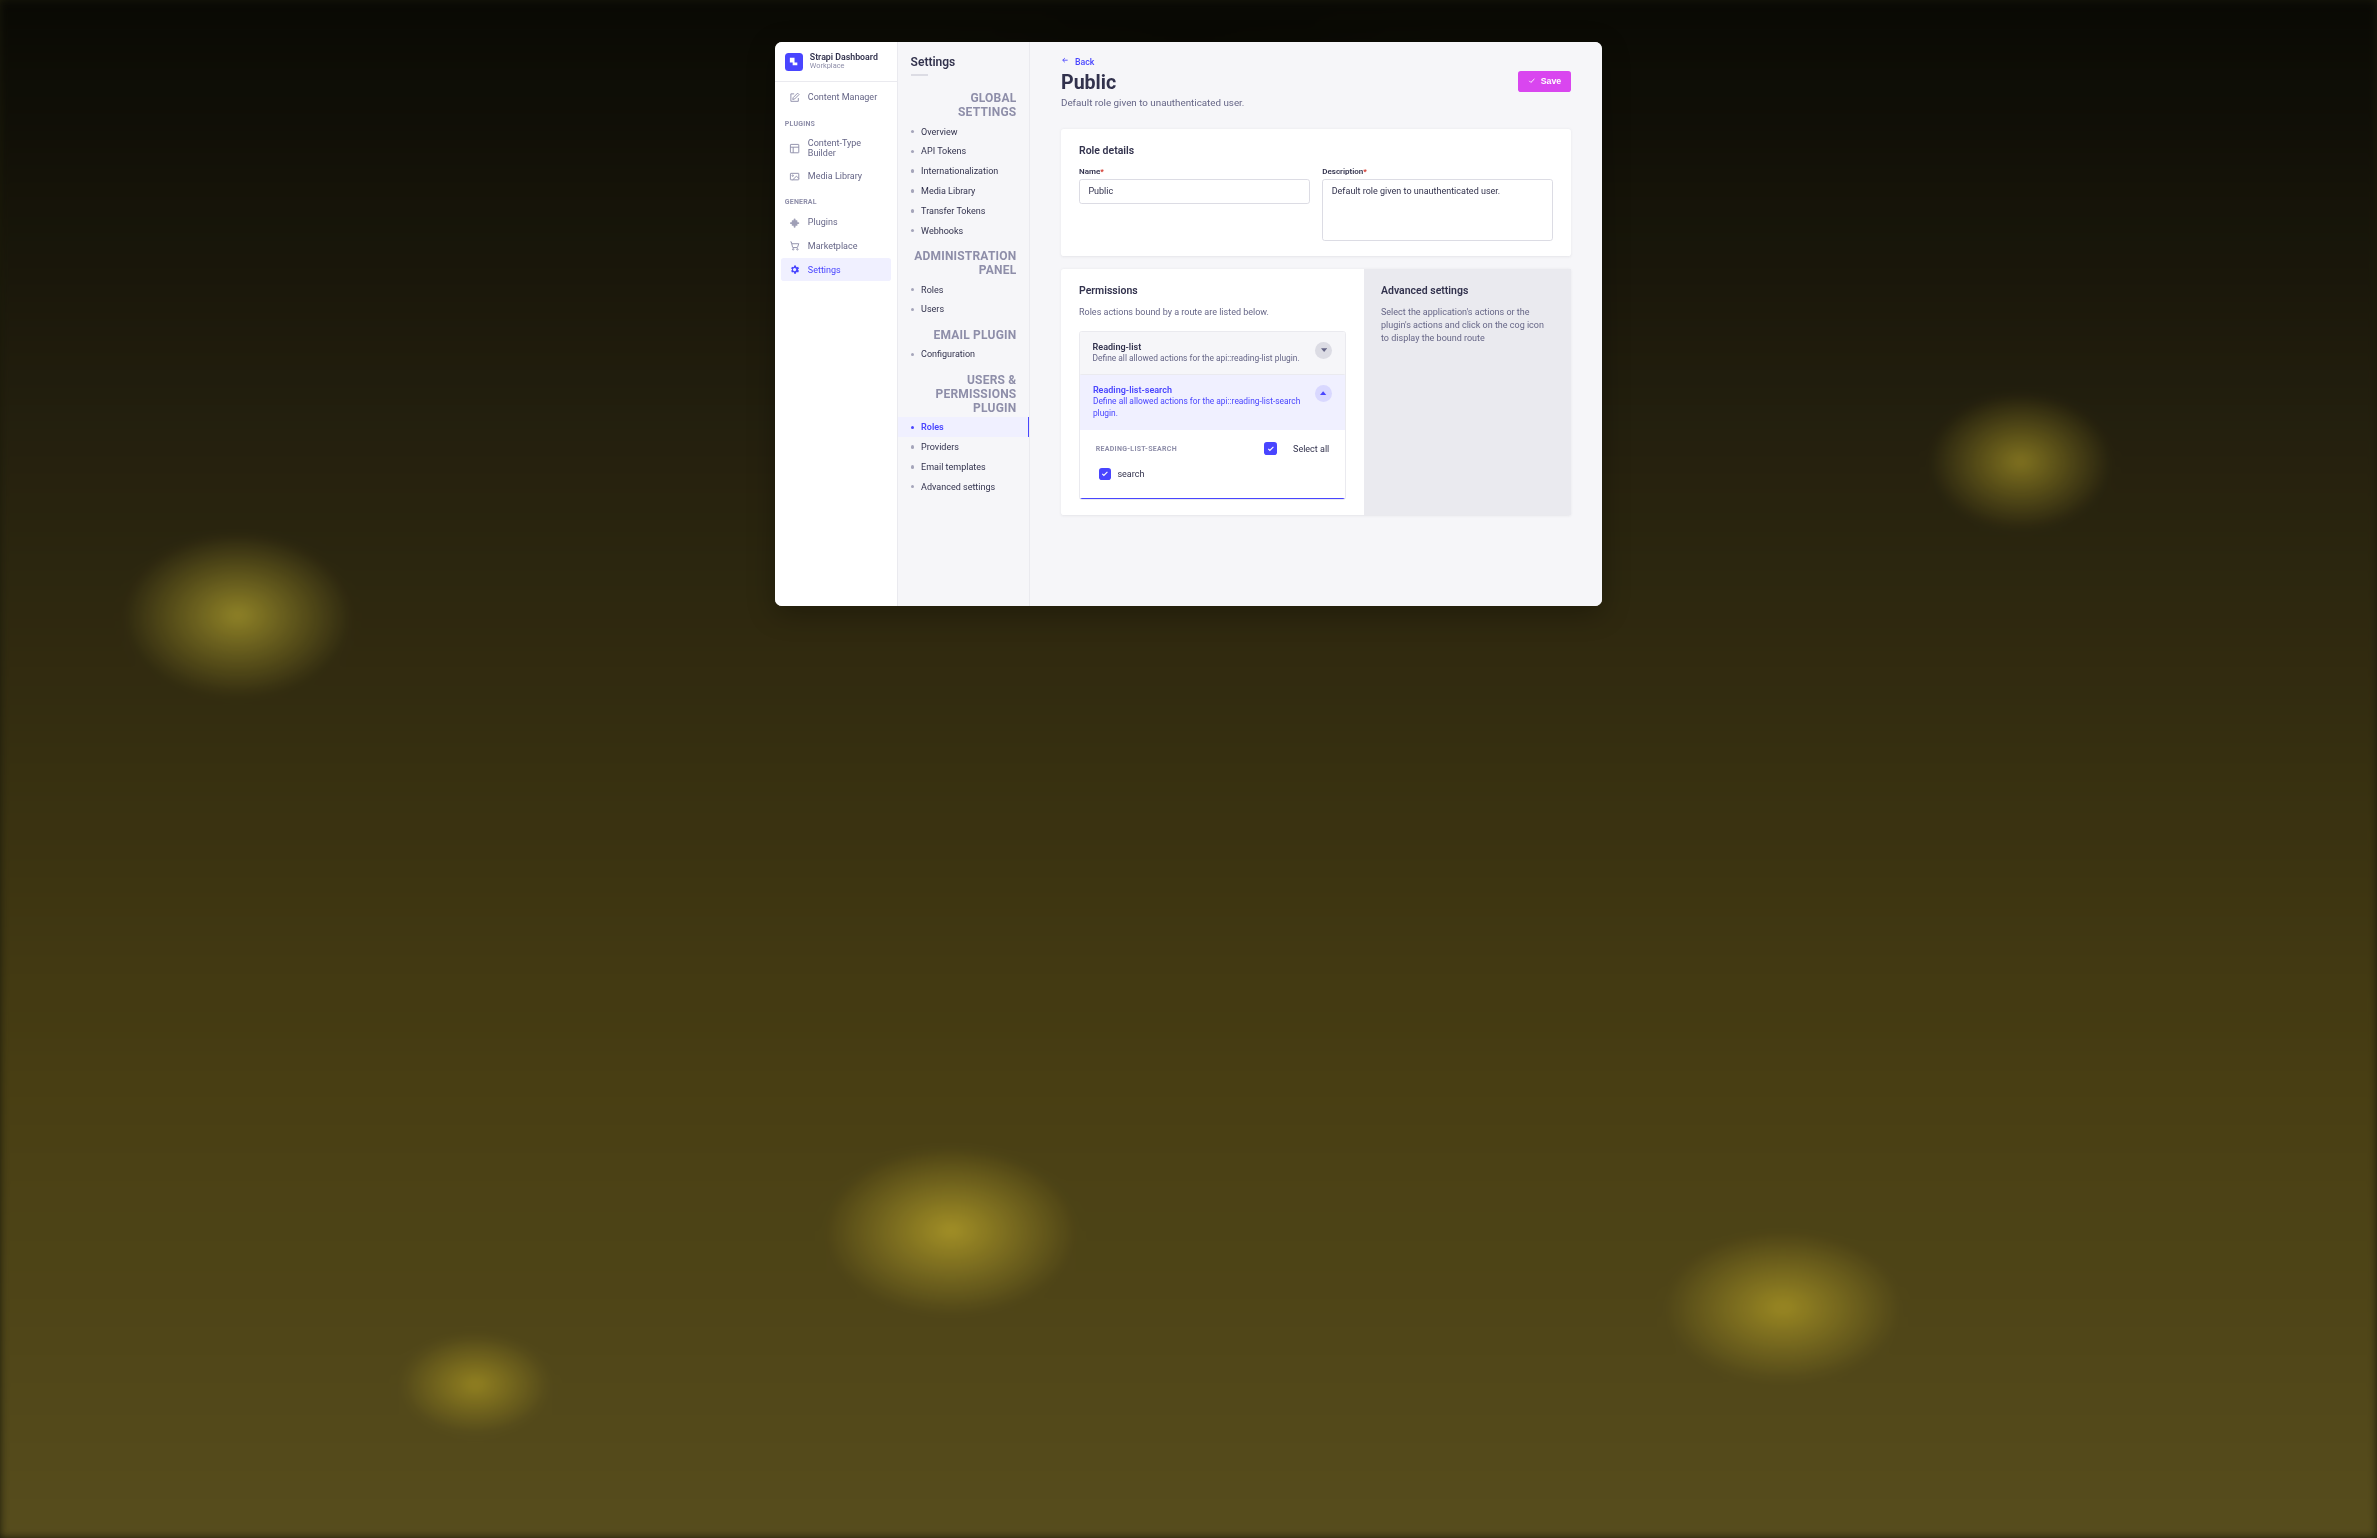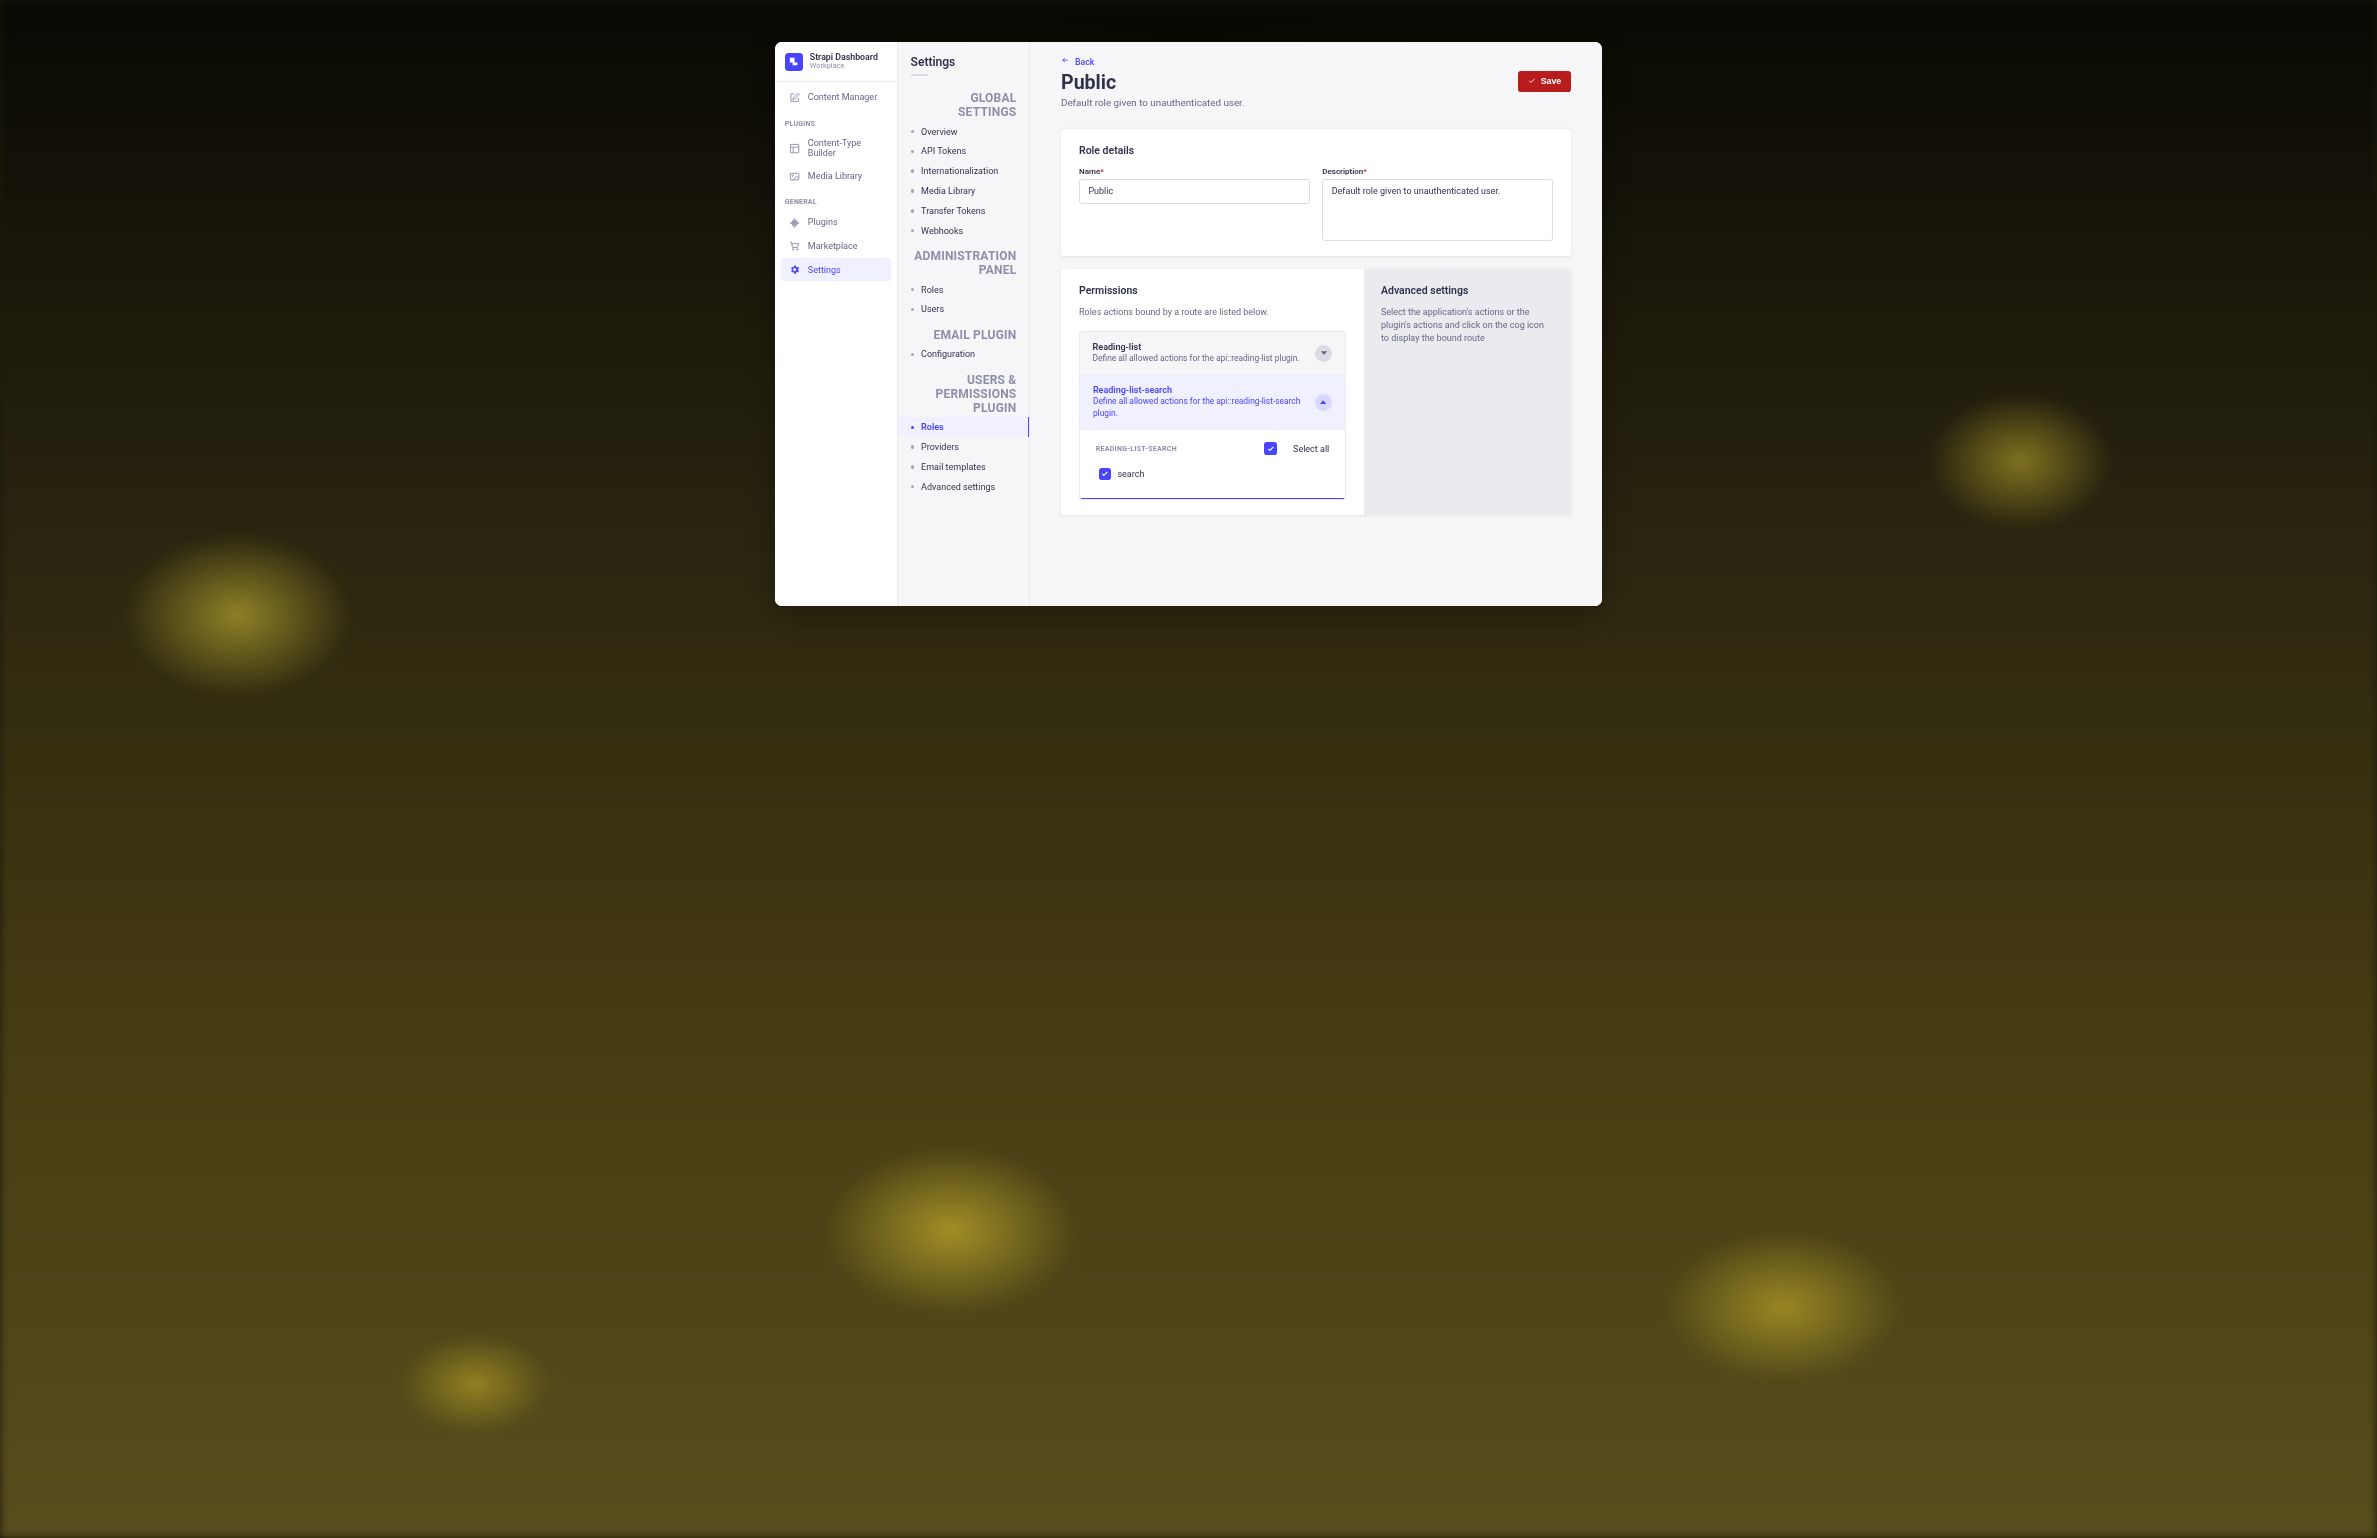--- a/index.html
+++ b/index.html
@@ -181,21 +181,21 @@
   justify-content: space-between;
   align-items: flex-start;
   margin-bottom: 21px;
 }
 .page-title { font-size: 19.6px; font-weight: 700; color: #32324d; line-height: 1.2; }
 .page-subtitle { font-size: 9.8px; color: #666687; margin-top: 2.8px; }
 .save-btn {
   display: inline-flex;
   align-items: center;
   gap: 4.9px;
-  background: #b91c1c;
+  background: #d946ef;
   color: white;
   border: none;
   border-radius: 2.8px;
   padding: 5.6px 9.8px;
   font-size: 8.8px;
   font-weight: 600;
   cursor: pointer;
 }
 .save-btn svg { width: 7.7px; height: 7.7px; }
 
@@ -230,21 +230,21 @@
   background: #eaeaef;
   padding: 15.4px 17px;
 }
 .adv-title { font-size: 10.5px; font-weight: 600; color: #32324d; margin-bottom: 8.4px; }
 .adv-desc { font-size: 9px; color: #666687; line-height: 1.45; }
 
 .accordion-group { display: flex; flex-direction: column; border: 0.7px solid #eaeaef; border-radius: 2.8px; overflow: hidden; }
 .accordion-group .accord + .accord { border-top: 0.7px solid #eaeaef; }
 .accord-head {
   display: flex;
-  align-items: center;
+  align-items: flex-start;
   justify-content: space-between;
   padding: 9.8px 12.6px;
   cursor: pointer;
 }
 .accord-head.collapsed { background: #f6f6f9; }
 .accord-head.expanded {
   background: #f0f0ff;
 }
 .accord.active { border: 0.7px solid #4945ff; border-radius: 2.8px; margin: -0.7px; }
 .accord-info { flex: 1; padding-right: 8.4px; }

